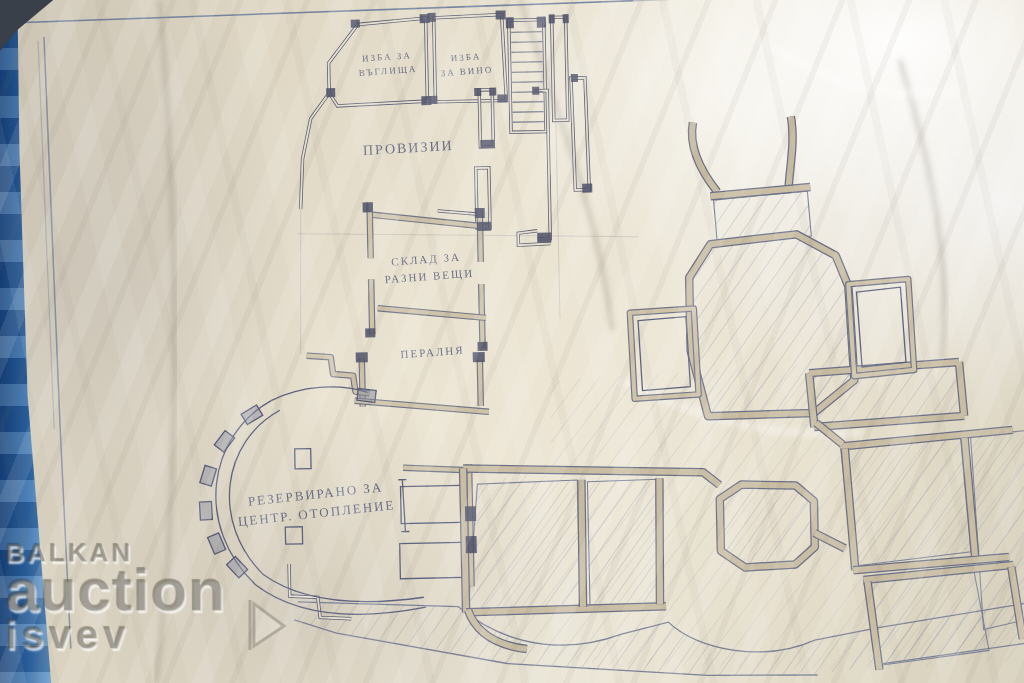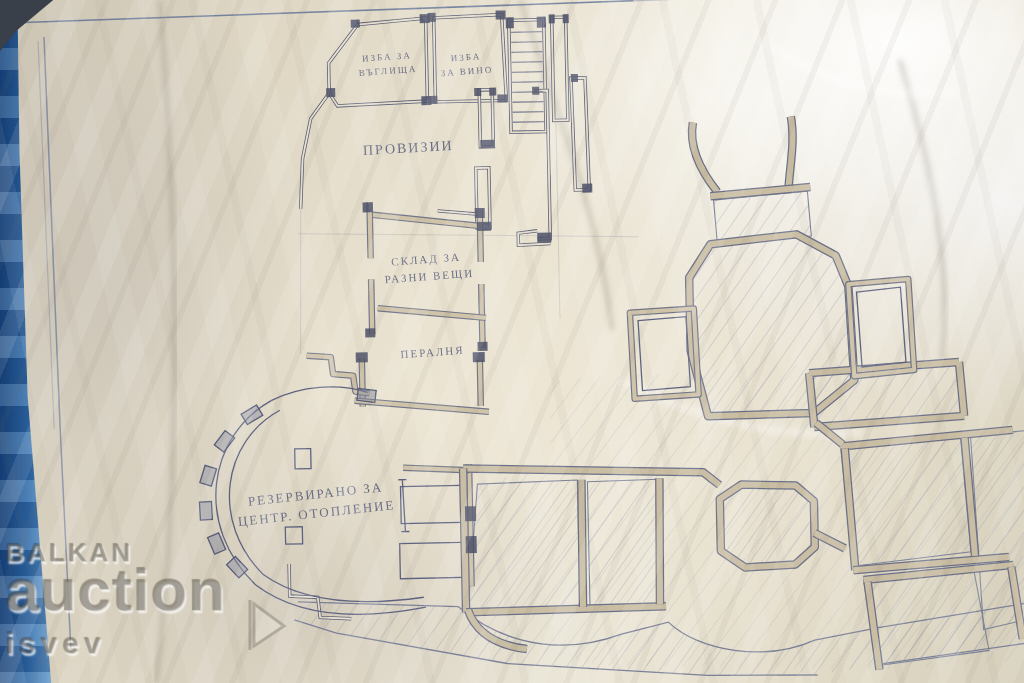--- a/index.html
+++ b/index.html
@@ -48,21 +48,21 @@
   .creases path{fill:none;stroke:rgba(105,95,82,.20);stroke-width:6;filter:url(#soft);}
   .hl path{fill:none;stroke:rgba(255,255,255,.30);stroke-width:9;filter:url(#soft);}
   text.lbl{fill:#4e5578;opacity:.82;font-family:"Liberation Serif",serif;
     text-anchor:middle;letter-spacing:2px;}
   
   .wm{position:absolute;left:6px;top:540px;z-index:5;pointer-events:none;
     color:rgba(125,118,104,.22);font-weight:bold;
     text-shadow:-1px -1px 1px rgba(55,50,40,.38), 1px 2px 2px rgba(255,255,255,.75);}
   .wm-balkan{font-size:26px;letter-spacing:3px;line-height:1;}
   .wm-auction{font-size:60px;letter-spacing:1px;line-height:.82;}
-  .wm-isvev{font-size:30px;letter-spacing:5px;margin-top:14px;line-height:1;}
+  .wm-isvev{font-size:40px;letter-spacing:5px;margin-top:0;line-height:1;}
   .wm-play{position:absolute;left:238px;top:56px;opacity:.8;}
 </style>
 </head>
 <body>
 
 <div class="photo">
   <div class="blue-strip"></div>
   <div class="paper"></div>
   <div class="corner-wedge"></div>
 

